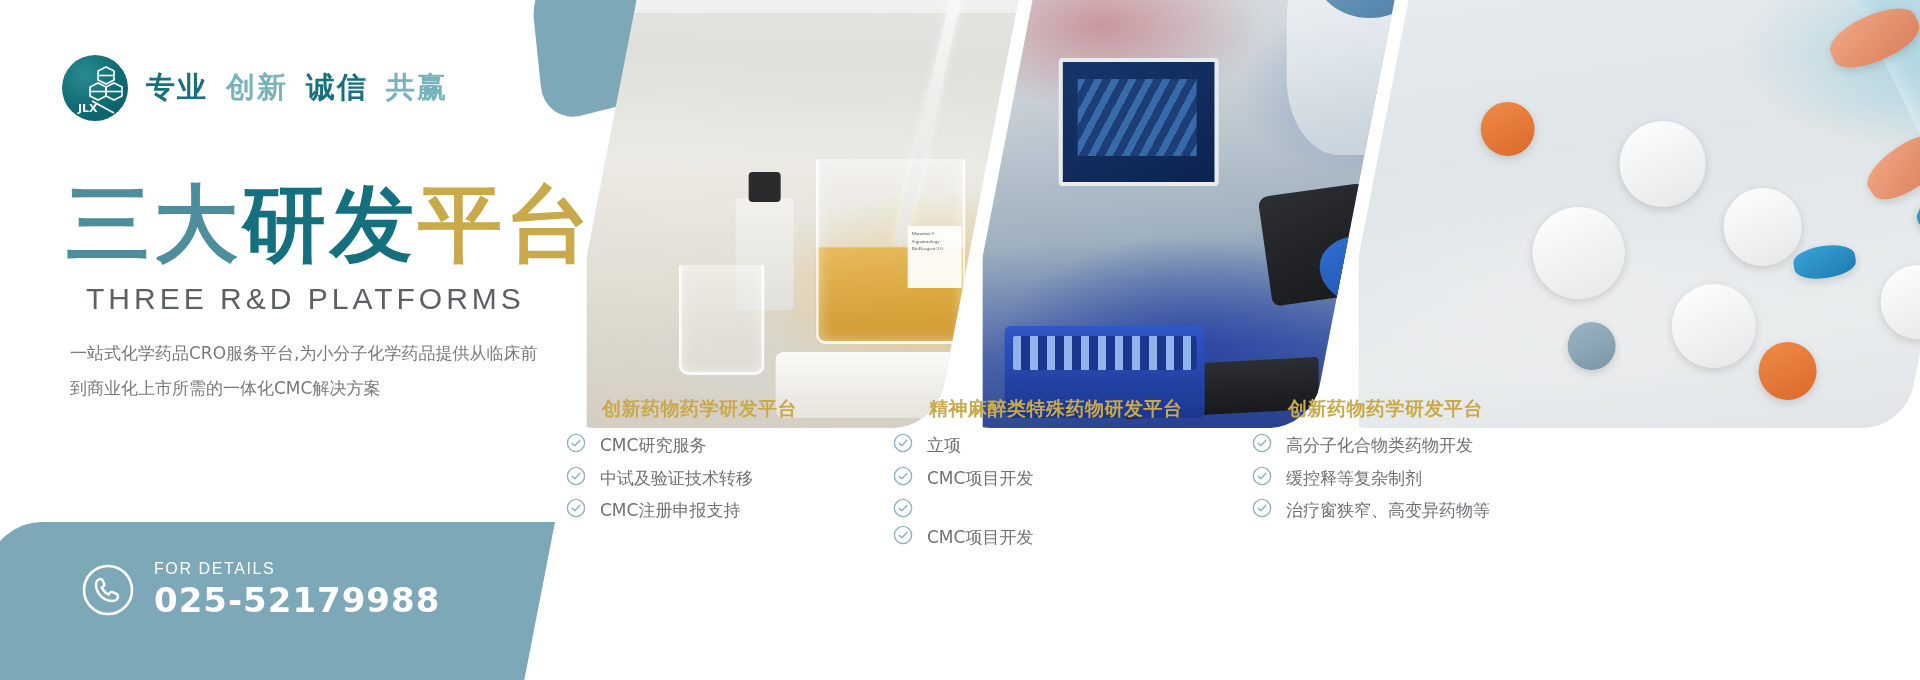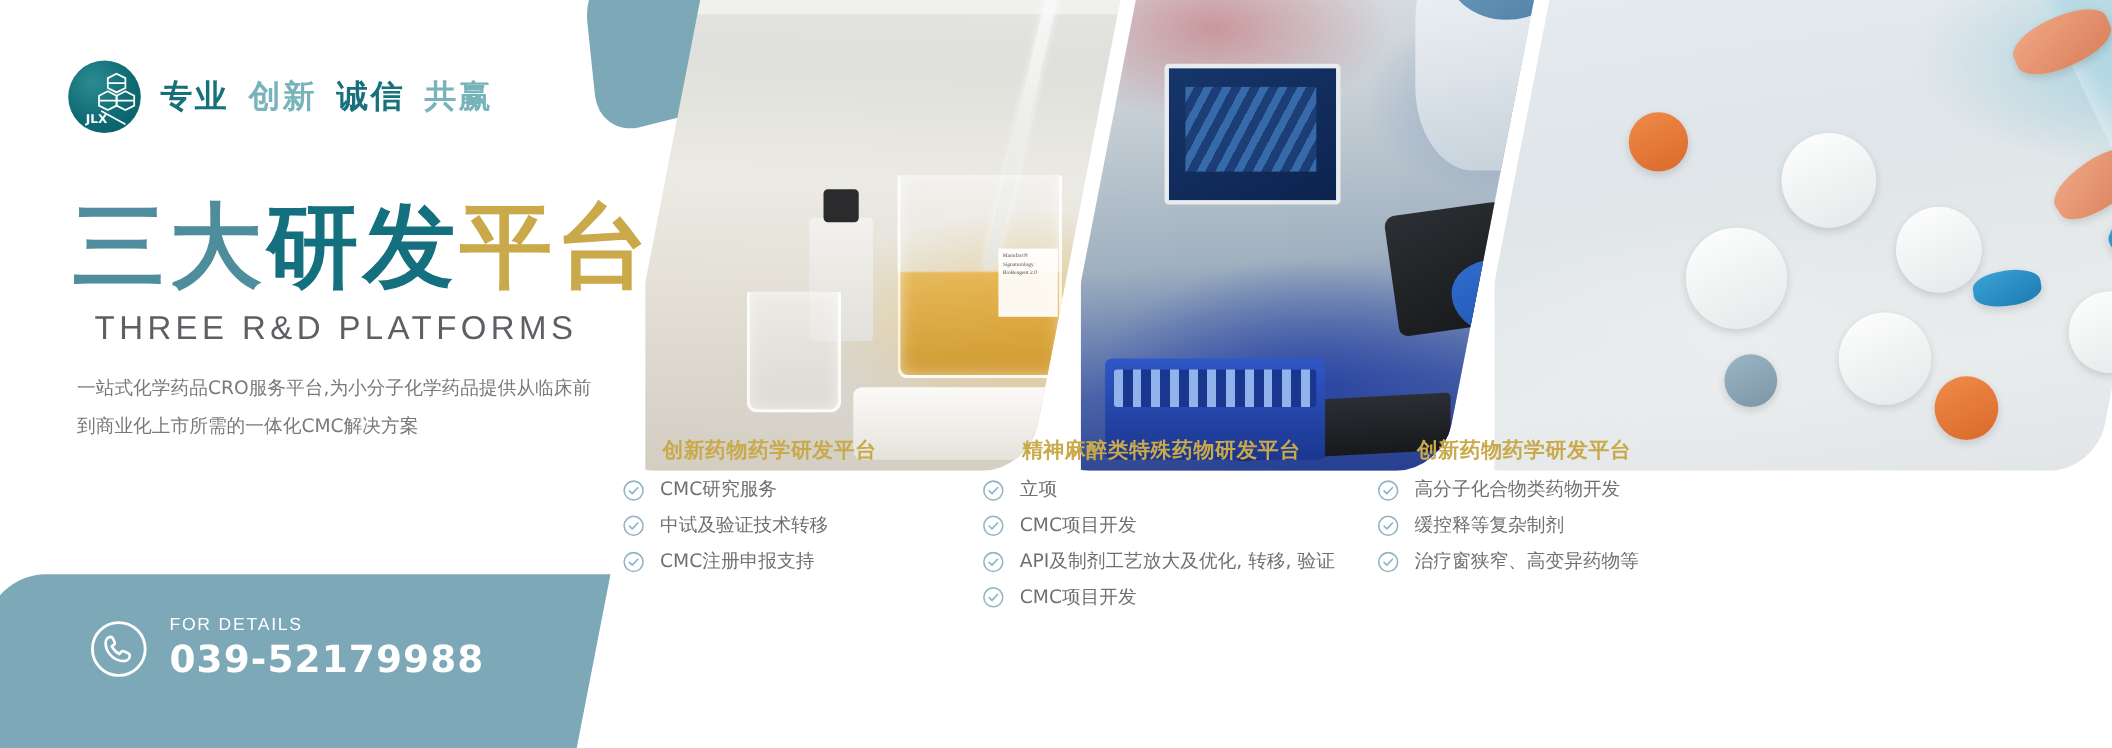--- a/index.html
+++ b/index.html
@@ -284,21 +284,21 @@
   #feat-col-0 { left: 566px; }
   #feat-col-1 { left: 893px; }
   #feat-col-2 { left: 1252px; }
 
   .feat-title {
     font-size: 19px; font-weight: 700; color: #c9a94a; letter-spacing: .5px;
     margin-bottom: 11px; white-space: nowrap;
     font-family: "DejaVu Sans", "Liberation Sans", sans-serif;
     margin-left: 36px;
   }
-  .feat-item { display: flex; align-items: center; margin-bottom: 7px; white-space: nowrap; }
+  .feat-item { display: flex; align-items: flex-start; margin-bottom: 7px; white-space: nowrap; }
   .check-icon { width: 20px; height: 20px; flex: none; }
   .feat-label {
     margin-left: 14px; font-size: 17px; color: #6e7073; line-height: 1.5;
     font-family: "DejaVu Sans", "Liberation Sans", sans-serif;
   }
 </style>
 </head>
 <body>
 
 <div id="banner">
@@ -393,21 +393,21 @@
   </div>
 
   <div class="phone-band"></div>
   <div class="phone-content">
     <svg class="phone-icon" viewBox="0 0 56 56">
       <circle cx="28" cy="28" r="24" fill="none" stroke="#ffffff" stroke-width="2.6"></circle>
       <path d="M21 17c-3 0-5 2.4-5 5.4 0 9 7.6 16.6 16.6 16.6 3 0 5.4-2 5.4-5 0-1-.6-1.7-1.5-2.1l-4-1.8c-1-.4-2.1-.1-2.7.8l-1.2 1.7c-3-1.6-5.4-4-7-7l1.7-1.2c.9-.6 1.2-1.7.8-2.7l-1.8-4C22 17.6 21.3 17 21 17z" fill="none" stroke="#ffffff" stroke-width="2.4" stroke-linejoin="round"></path>
     </svg>
     <div class="phone-text">
       <div class="for-details">FOR DETAILS</div>
-      <div class="phone-num">039-52179988</div>
+      <div class="phone-num">025-52179988</div>
     </div>
   </div>
 
   <div class="features">
 
     <div class="feat-col" id="feat-col-0">
       <div class="feat-title">创新药物药学研发平台</div>
       <div class="feat-item">
         <svg class="check-icon" viewBox="0 0 20 20">
             <circle cx="10" cy="10" r="8.6" fill="none" stroke="#8fb4c2" stroke-width="1.4"></circle>
@@ -445,21 +445,20 @@
             <circle cx="10" cy="10" r="8.6" fill="none" stroke="#8fb4c2" stroke-width="1.4"></circle>
             <path d="M6.2 10.2l2.6 2.6 5-5.4" fill="none" stroke="#8fb4c2" stroke-width="1.5" stroke-linecap="round" stroke-linejoin="round"></path>
           </svg>
         <span class="feat-label">CMC项目开发</span>
       </div>
       <div class="feat-item">
         <svg class="check-icon" viewBox="0 0 20 20">
             <circle cx="10" cy="10" r="8.6" fill="none" stroke="#8fb4c2" stroke-width="1.4"></circle>
             <path d="M6.2 10.2l2.6 2.6 5-5.4" fill="none" stroke="#8fb4c2" stroke-width="1.5" stroke-linecap="round" stroke-linejoin="round"></path>
           </svg>
-        <span class="feat-label">API及制剂工艺放大及优化, 转移, 验证</span>
       </div>
       <div class="feat-item">
         <svg class="check-icon" viewBox="0 0 20 20">
             <circle cx="10" cy="10" r="8.6" fill="none" stroke="#8fb4c2" stroke-width="1.4"></circle>
             <path d="M6.2 10.2l2.6 2.6 5-5.4" fill="none" stroke="#8fb4c2" stroke-width="1.5" stroke-linecap="round" stroke-linejoin="round"></path>
           </svg>
         <span class="feat-label">CMC项目开发</span>
       </div>
     </div>
 

